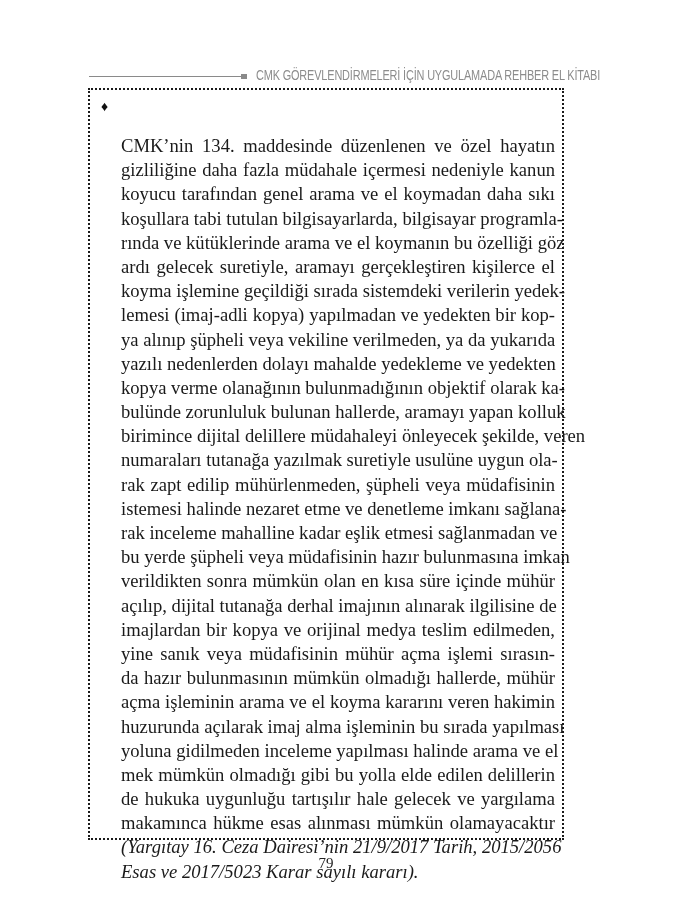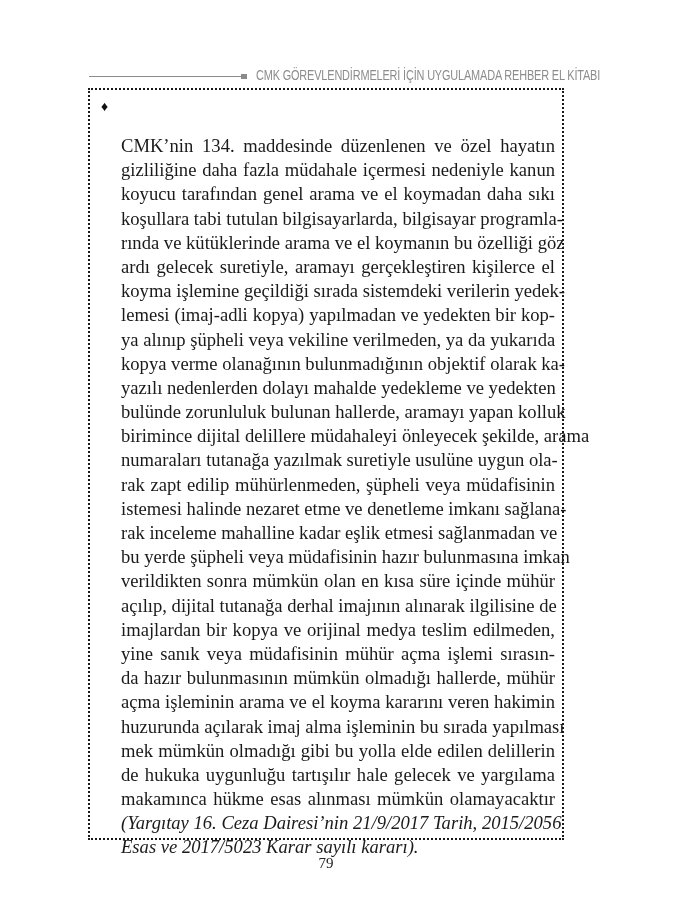--- a/index.html
+++ b/index.html
@@ -115,36 +115,37 @@
   <div class="paragraph" id="paragraph">
       <span class="line">CMK’nin 134. maddesinde düzenlenen ve özel hayatın</span>
       <span class="line">gizliliğine daha fazla müdahale içermesi nedeniyle kanun</span>
       <span class="line">koyucu tarafından genel arama ve el koymadan daha sıkı</span>
       <span class="line">koşullara tabi tutulan bilgisayarlarda, bilgisayar programla-</span>
       <span class="line">rında ve kütüklerinde arama ve el koymanın bu özelliği göz</span>
       <span class="line">ardı gelecek suretiyle, aramayı gerçekleştiren kişilerce el</span>
       <span class="line">koyma işlemine geçildiği sırada sistemdeki verilerin yedek-</span>
       <span class="line">lemesi (imaj-adli kopya) yapılmadan ve yedekten bir kop-</span>
       <span class="line">ya alınıp şüpheli veya vekiline verilmeden, ya da yukarıda</span>
+      <span class="line">yazılı nedenlerden dolayı mahalde yedekleme ve yedekten</span>
       <span class="line">kopya verme olanağının bulunmadığının objektif olarak ka-</span>
-      <span class="line">yazılı nedenlerden dolayı mahalde yedekleme ve yedekten</span>
       <span class="line">bulünde zorunluluk bulunan hallerde, aramayı yapan kolluk</span>
-      <span class="line">birimince dijital delillere müdahaleyi önleyecek şekilde, arama</span>
+      <span class="line">birimince dijital delillere müdahaleyi önleyecek şekilde, veren</span>
       <span class="line">numaraları tutanağa yazılmak suretiyle usulüne uygun ola-</span>
       <span class="line">rak zapt edilip mühürlenmeden, şüpheli veya müdafisinin</span>
       <span class="line">istemesi halinde nezaret etme ve denetleme imkanı sağlana-</span>
       <span class="line">rak inceleme mahalline kadar eşlik etmesi sağlanmadan ve</span>
       <span class="line">bu yerde şüpheli veya müdafisinin hazır bulunmasına imkan</span>
       <span class="line">verildikten sonra mümkün olan en kısa süre içinde mühür</span>
       <span class="line">açılıp, dijital tutanağa derhal imajının alınarak ilgilisine de</span>
       <span class="line">imajlardan bir kopya ve orijinal medya teslim edilmeden,</span>
       <span class="line">yine sanık veya müdafisinin mühür açma işlemi sırasın-</span>
       <span class="line">da hazır bulunmasının mümkün olmadığı hallerde, mühür</span>
       <span class="line">açma işleminin arama ve el koyma kararını veren hakimin</span>
       <span class="line">huzurunda açılarak imaj alma işleminin bu sırada yapılması</span>
+      <span class="line">yoluna gidilmeden inceleme yapılması halinde arama ve el</span>
       <span class="line">mek mümkün olmadığı gibi bu yolla elde edilen delillerin</span>
       <span class="line">de hukuka uygunluğu tartışılır hale gelecek ve yargılama</span>
       <span class="line">makamınca hükme esas alınması mümkün olamayacaktır</span>
       <span class="line italic">(Yargıtay 16. Ceza Dairesi’nin 21/9/2017 Tarih, 2015/2056</span>
       <span class="line italic last">Esas ve 2017/5023 Karar sayılı kararı).</span>
     </div>
 </div>
 
 <div class="page-number">79</div>
 

